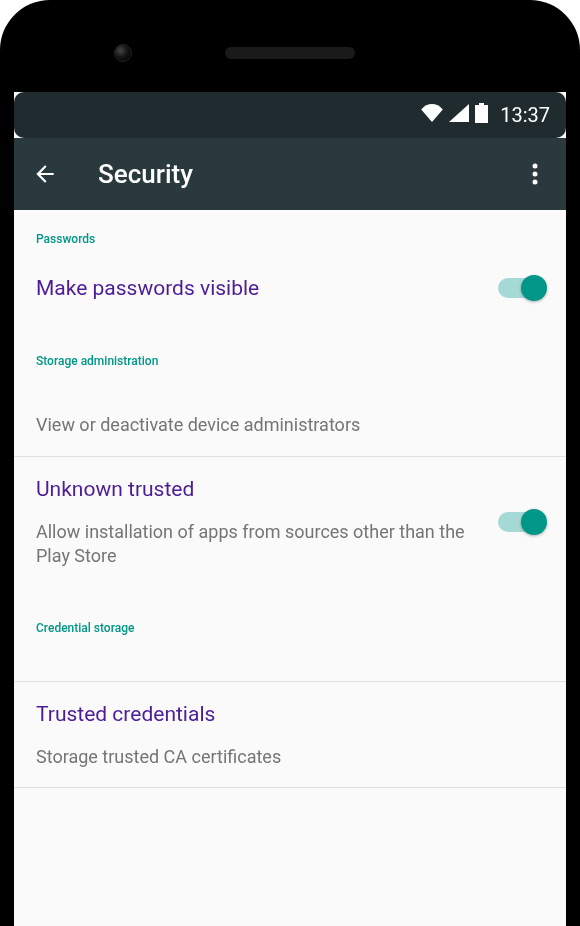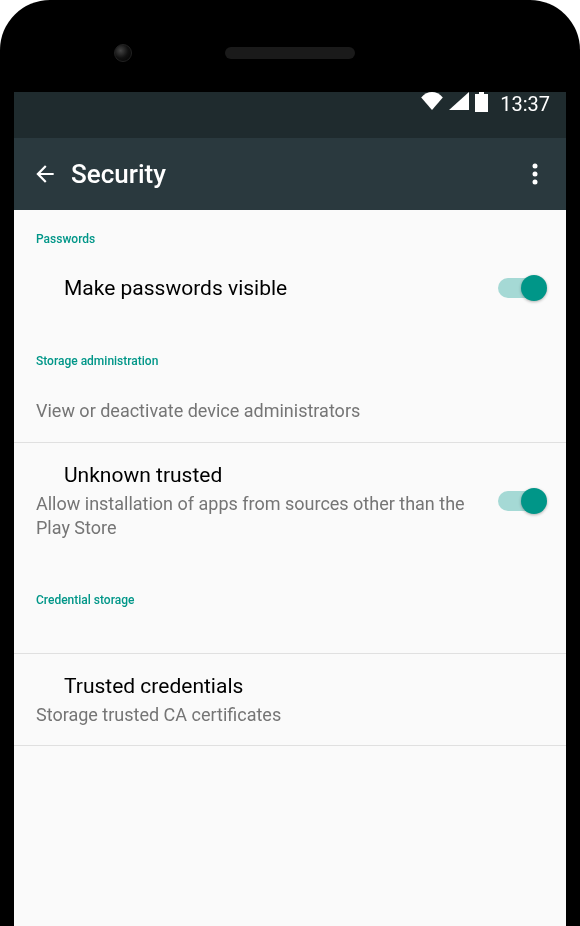--- a/index.html
+++ b/index.html
@@ -55,25 +55,26 @@
       top: 80px;
       left: 0;
       right: 0;
       bottom: 0;
       background: #fafafa;
     }
     .status-bar {
       height: 46px;
       background: #1f2b2e;
       display: flex;
-      align-items: flex-start;
+      align-items: center;
       justify-content: flex-end;
       padding: 0 16px;
       gap: 6px;
       color: #fff;
+      border-radius: 10px;
     }
     .status-time {
       font-size: 20px;
       font-weight: 400;
       margin-left: 6px;
     }
     .app-bar {
       height: 72px;
       background: #2a393e;
       display: flex;
@@ -84,21 +85,21 @@
     .back-icon {
       width: 26px;
       height: 26px;
       display: flex;
       align-items: center;
       justify-content: center;
     }
     .app-title {
       font-size: 26px;
       font-weight: 500;
-      margin-left: 13px;
+      margin-left: 40px;
       flex: 1;
     }
     .more-icon {
       width: 26px;
       height: 26px;
       display: flex;
       align-items: center;
       justify-content: center;
     }
     .content {
@@ -116,28 +117,27 @@
       padding: 18px 22px;
       display: flex;
       align-items: center;
     }
     .item-text {
       flex: 1;
       padding-right: 16px;
     }
     .item-title {
       font-size: 21px;
-      color: #000000;
+      color: #4c1d95;
       line-height: 1.35;
-      margin-left: 28px;
     }
     .item-subtitle {
       font-size: 18px;
       color: #757575;
-      margin-top: 3px;
+      margin-top: 17px;
       line-height: 1.35;
     }
     .toggle {
       position: relative;
       width: 46px;
       height: 20px;
       flex-shrink: 0;
     }
     .toggle-track {
       position: absolute;

